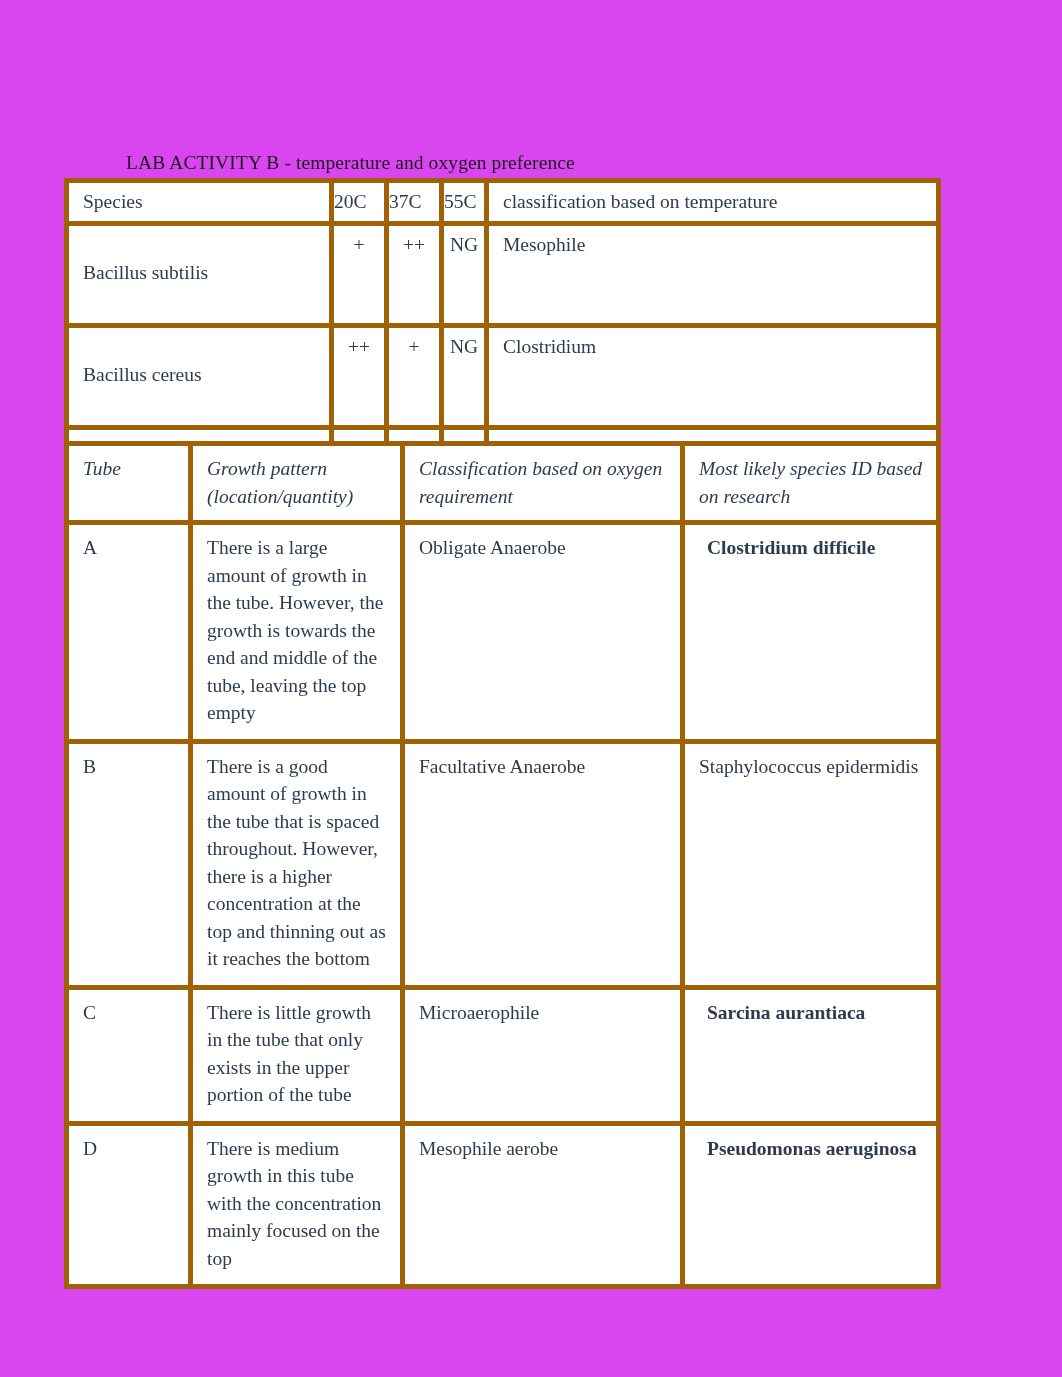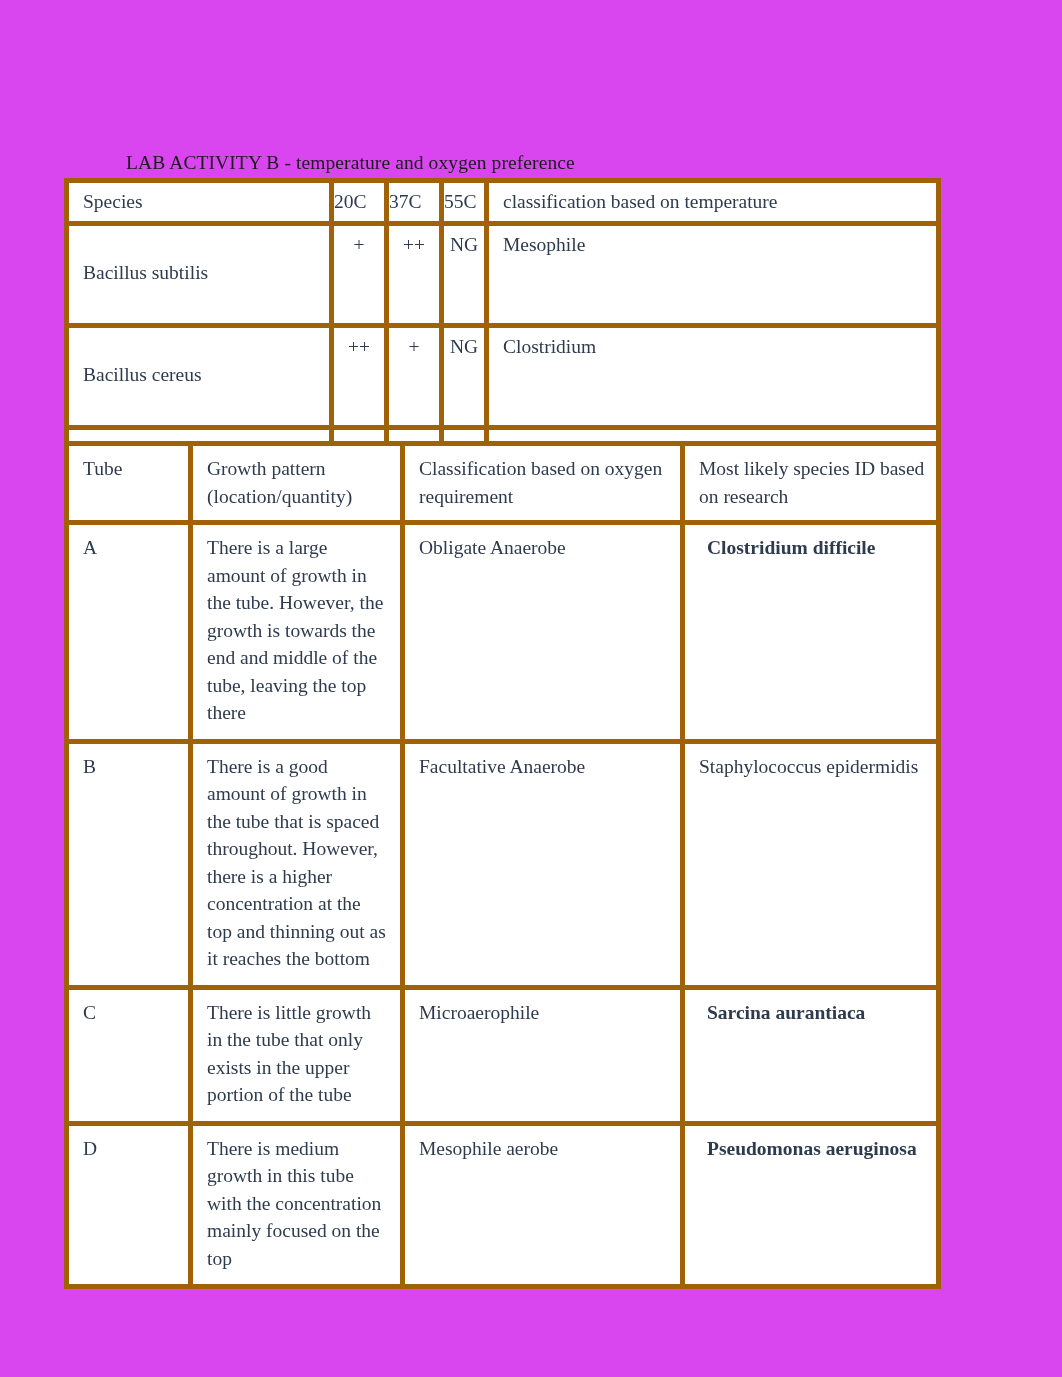--- a/index.html
+++ b/index.html
@@ -93,21 +93,21 @@
   }
   #table2 td {
     font-size: 19.5px;
     line-height: 27.5px;
   }
   #table2 .c-tube { width: 124px; }
   #table2 .c-growth { width: 212px; }
   #table2 .c-oxy { width: 280px; }
   #table2 .c-sid { width: 256px; }
 
-  #table2 .hcell { padding: 9px 10px 10px 14px; }
+  #table2 .hcell { padding: 9px 10px 10px 14px; font-style: italic; }
   #table2 .bcell { padding: 9px 10px 12px 14px; }
   #table2 .bcell.tube { padding-left: 14px; }
   #table2 .indent { padding-left: 22px; font-weight: bold; }
 </style>
 </head>
 <body>
 
 <div class="page">
 
   <div class="doc-title">LAB ACTIVITY B - temperature and oxygen preference</div>
@@ -165,21 +165,21 @@
     <tbody>
       <tr>
         <td class="hcell">Tube</td>
         <td class="hcell">Growth pattern (location/quantity)</td>
         <td class="hcell">Classification based on oxygen requirement</td>
         <td class="hcell">Most likely species ID based on research</td>
       </tr>
 
       <tr>
         <td class="bcell tube">A</td>
-        <td class="bcell">There is a large amount of growth in the tube. However, the growth is towards the end and middle of the tube, leaving the top there</td>
+        <td class="bcell">There is a large amount of growth in the tube. However, the growth is towards the end and middle of the tube, leaving the top empty</td>
         <td class="bcell">Obligate Anaerobe</td>
         <td class="bcell indent">Clostridium difficile</td>
       </tr>
 
       <tr>
         <td class="bcell tube">B</td>
         <td class="bcell">There is a good amount of growth in the tube that is spaced throughout. However, there is a higher concentration at the top and thinning out as it reaches the bottom</td>
         <td class="bcell">Facultative Anaerobe</td>
         <td class="bcell">Staphylococcus epidermidis</td>
       </tr>

